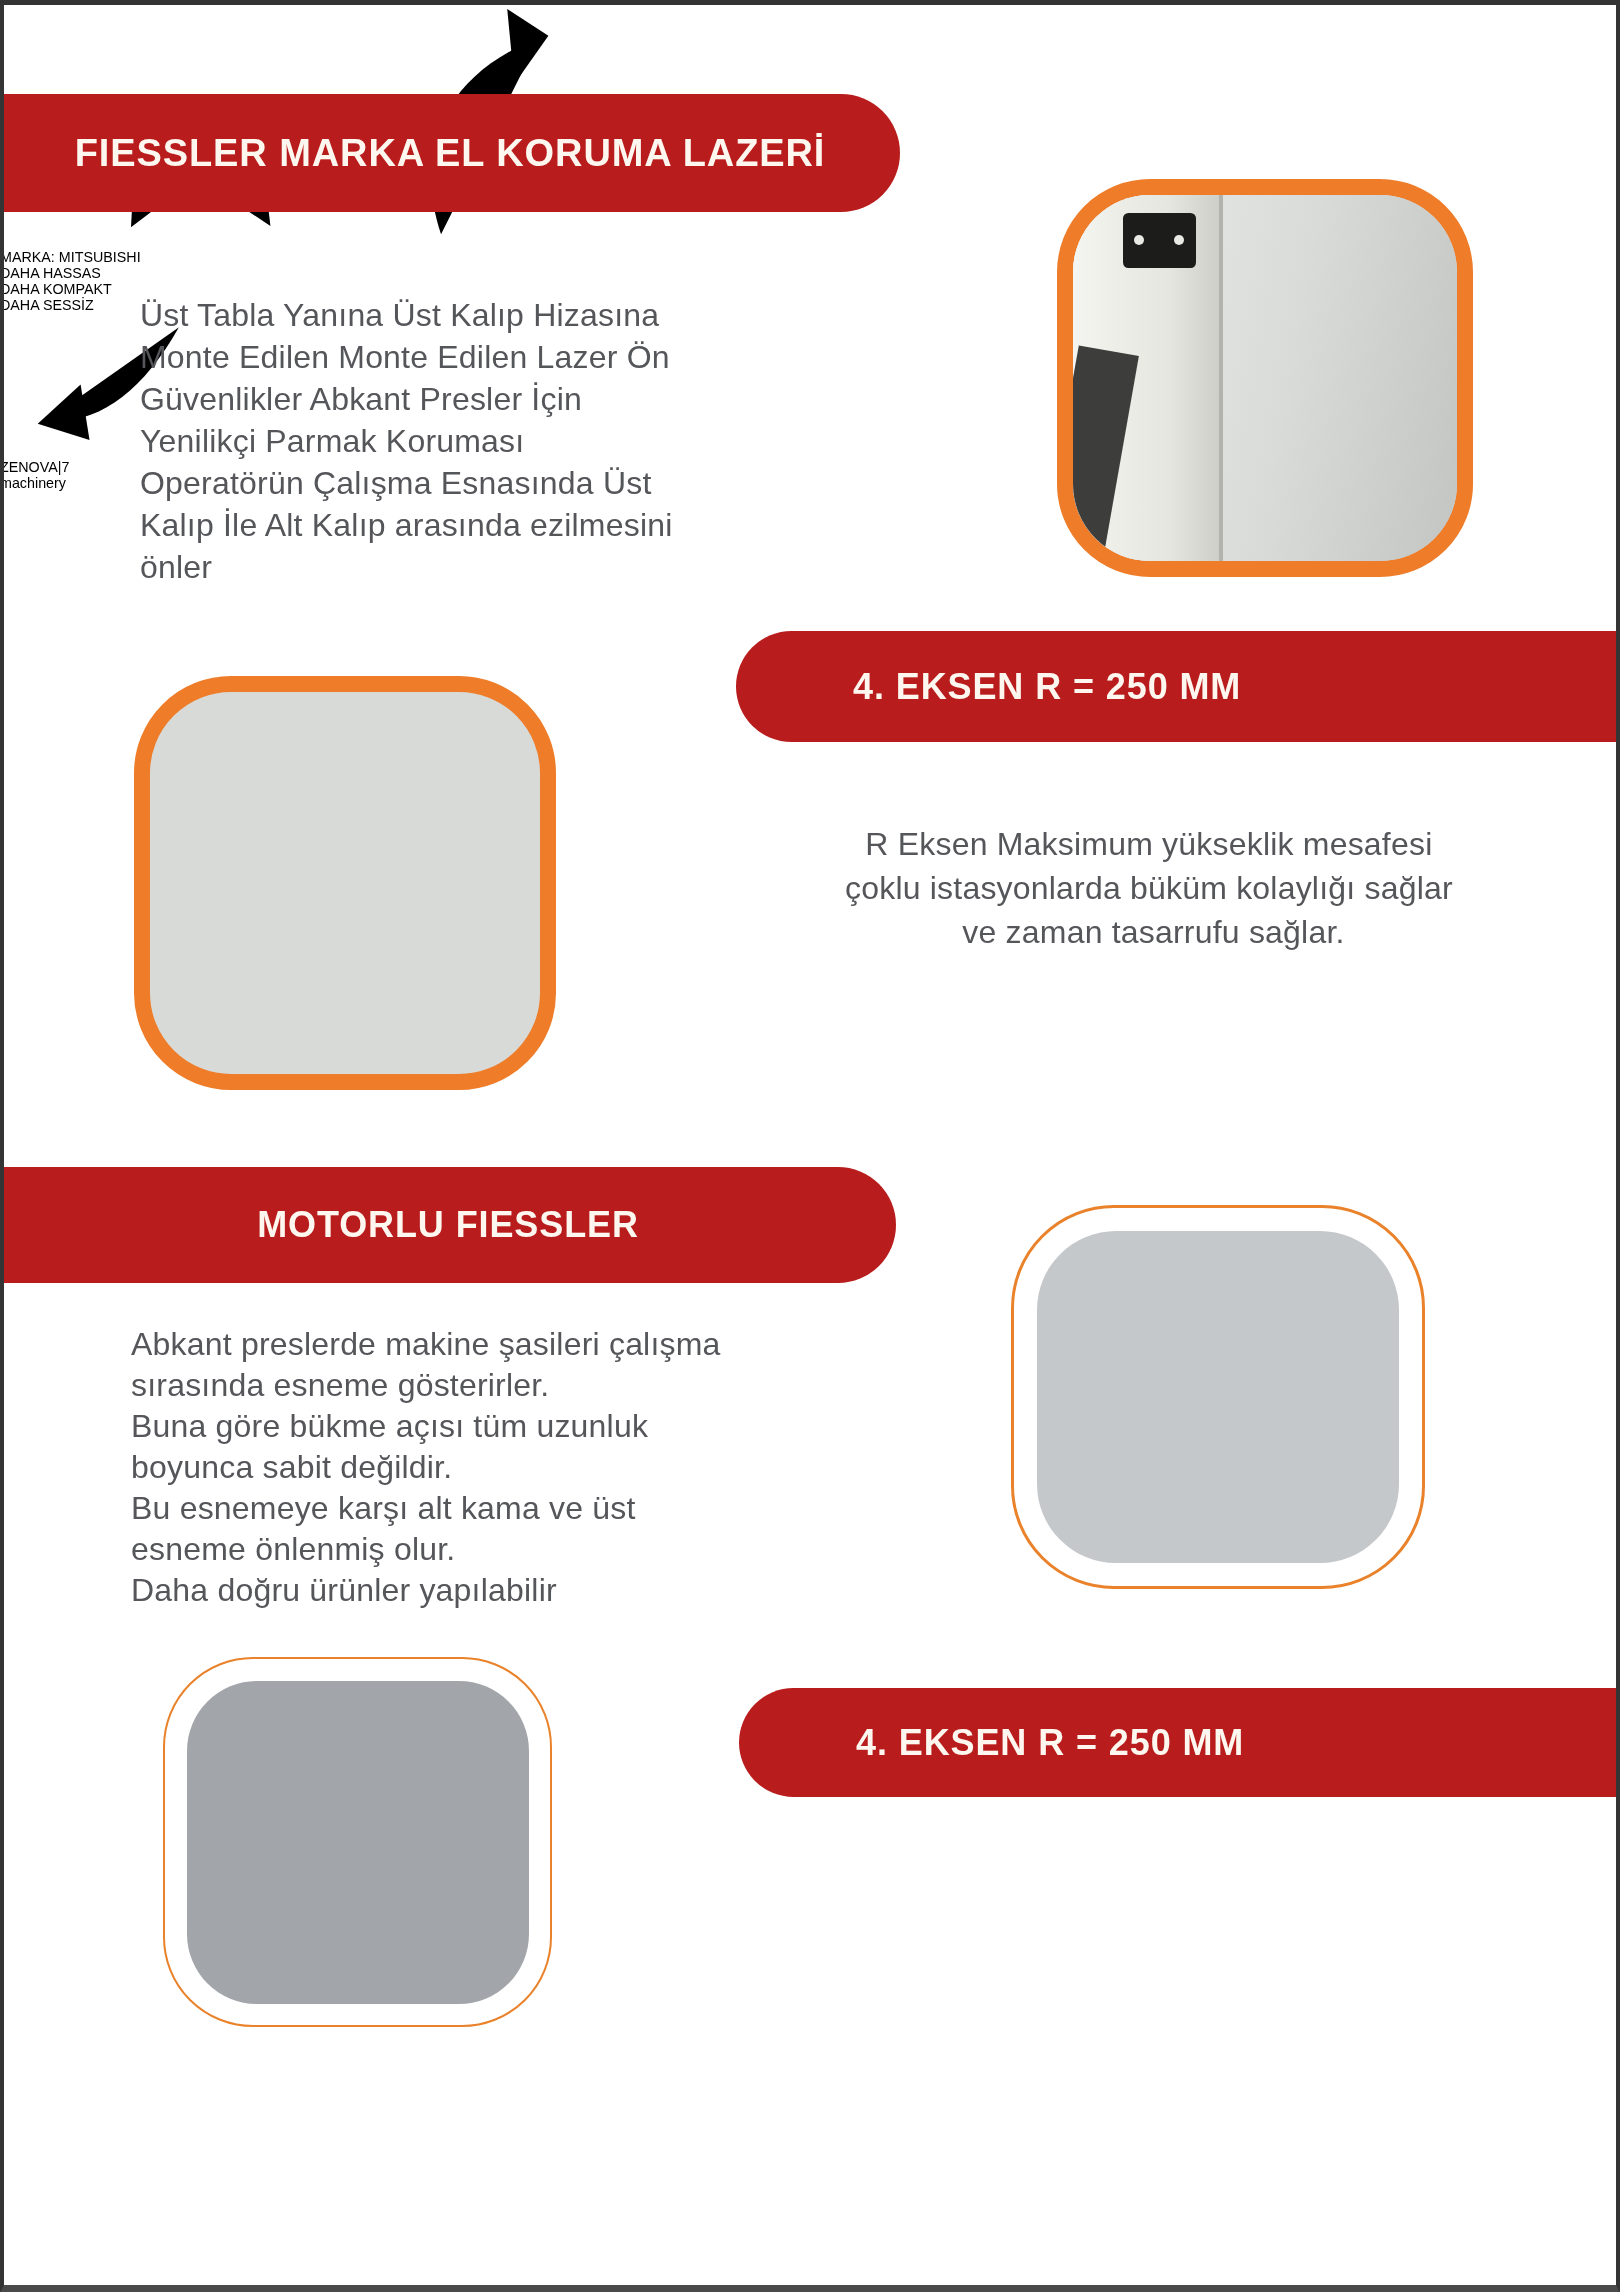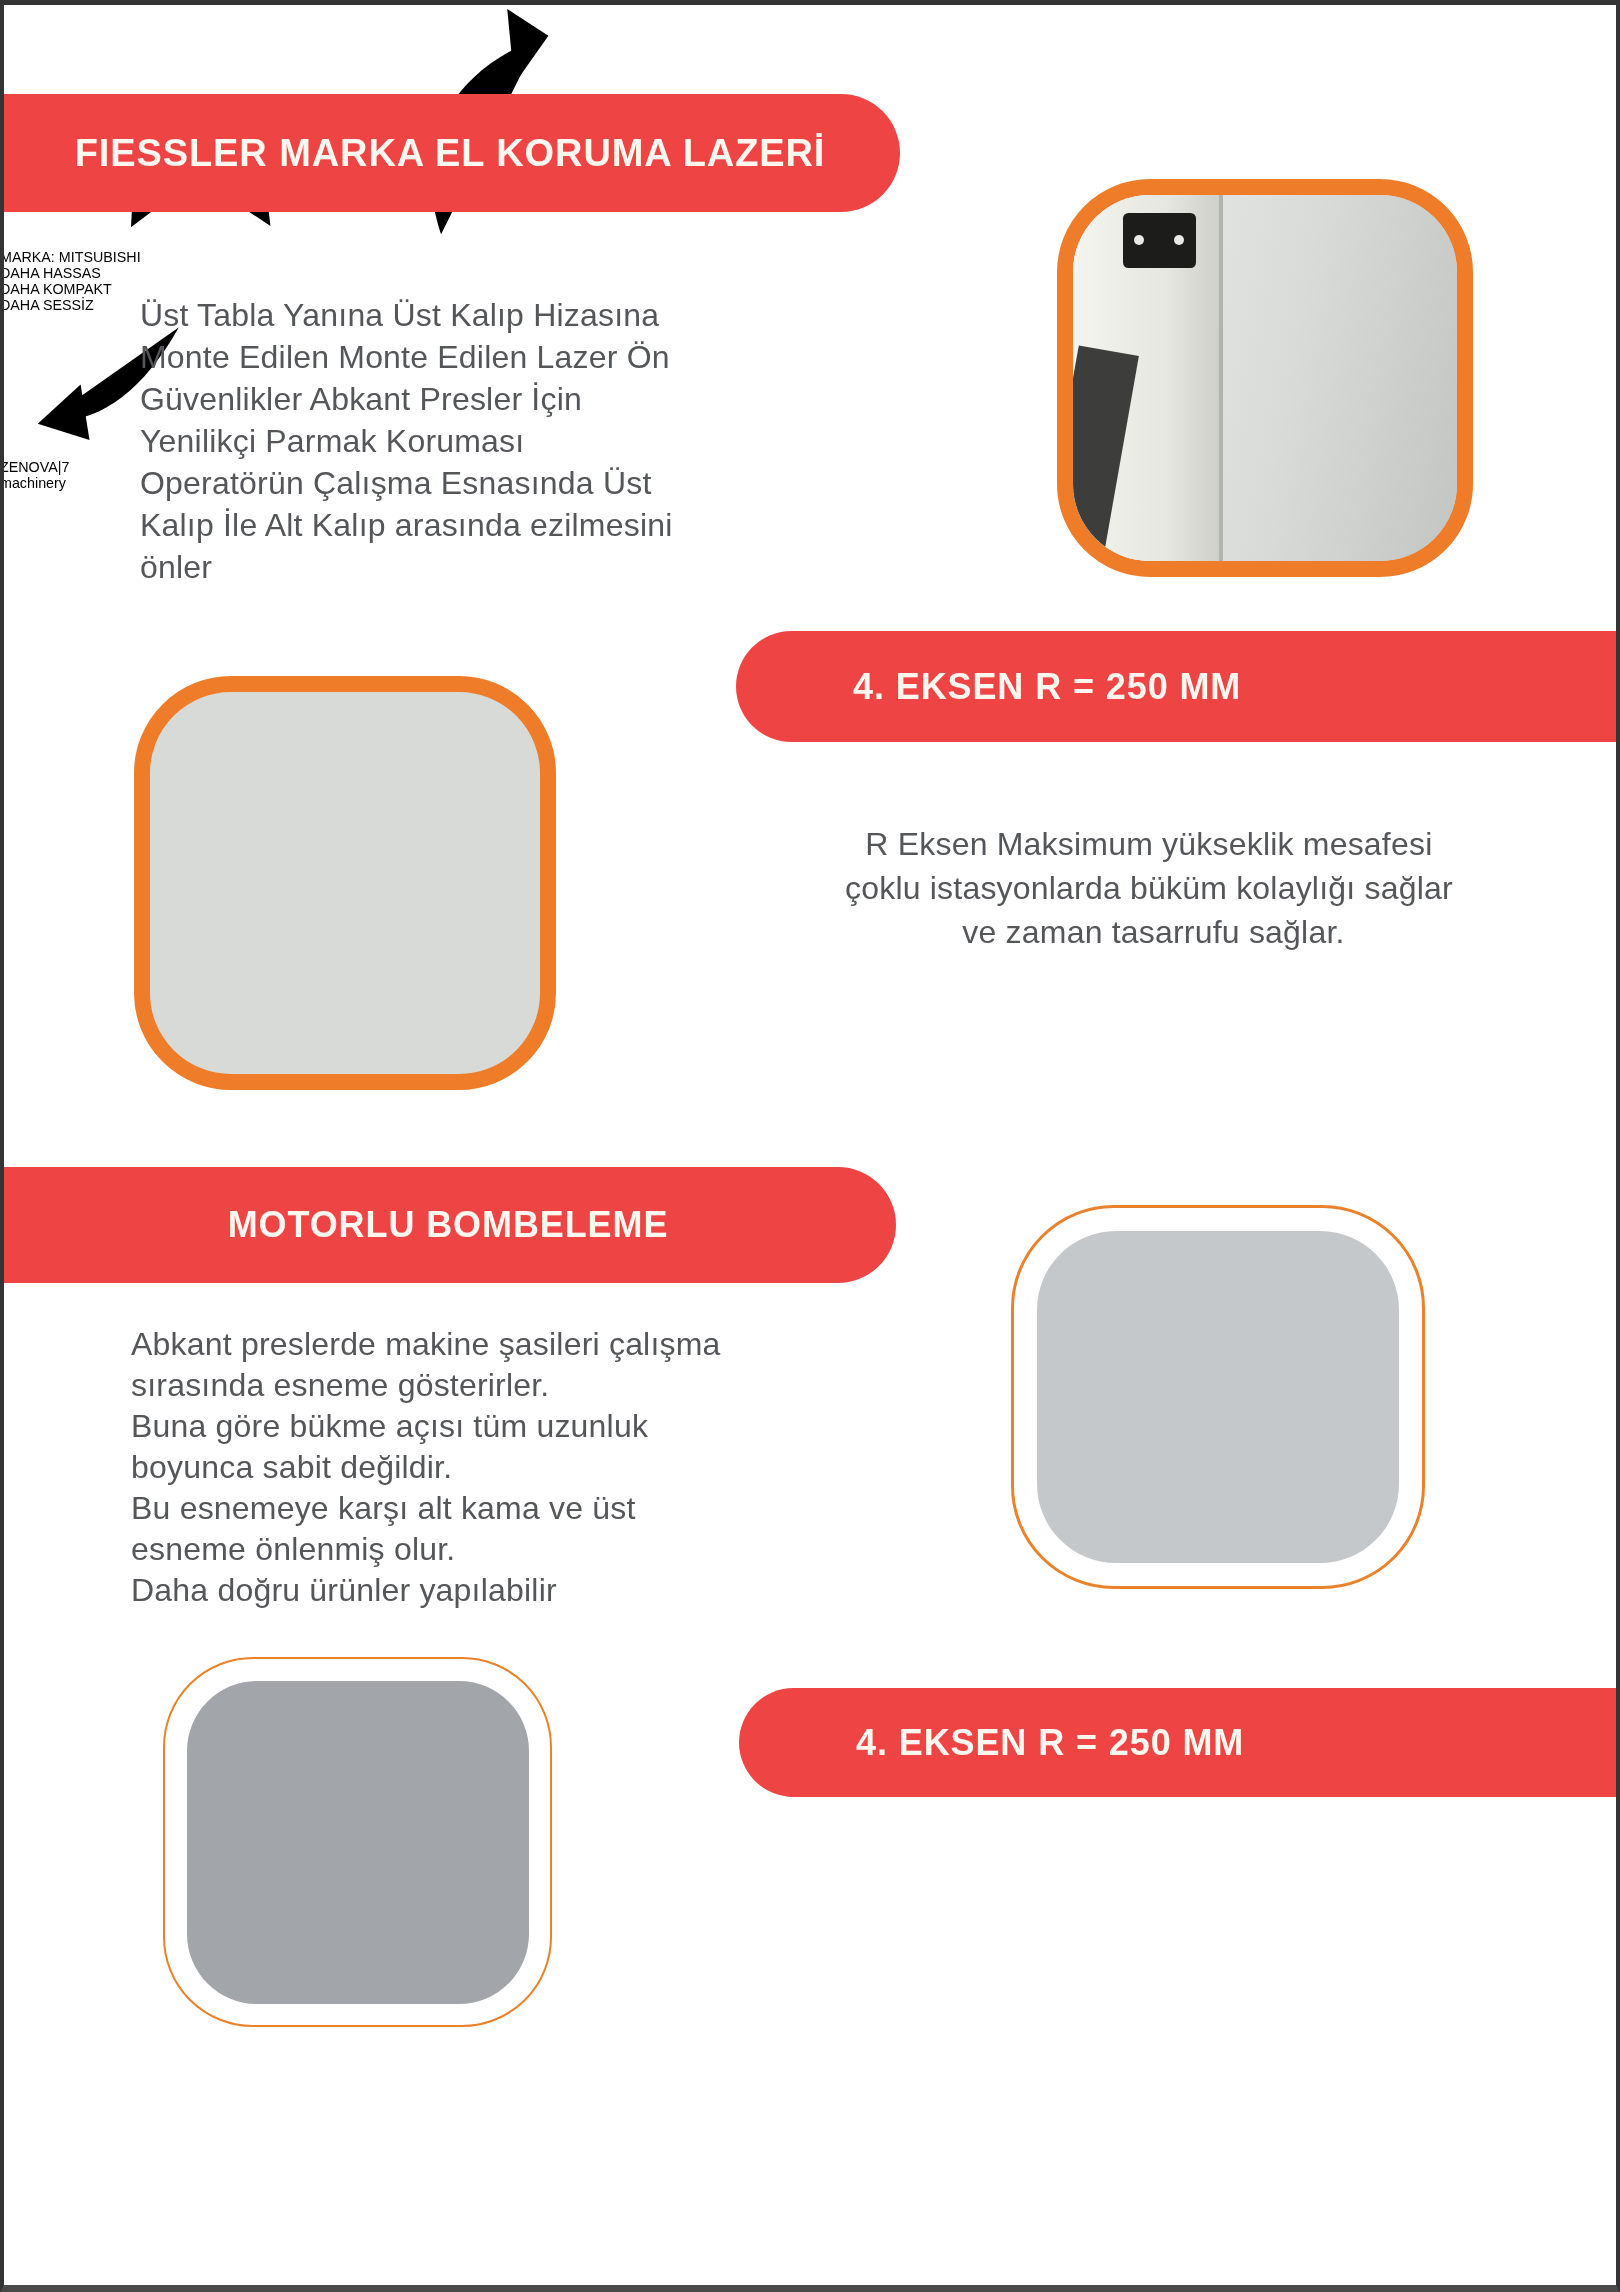--- a/index.html
+++ b/index.html
@@ -7,21 +7,21 @@
     width:1620px;height:2293px;position:relative;background:#ffffff;
     font-family:"Liberation Sans", sans-serif;overflow:hidden;
   }
   .page-border{
     position:absolute;inset:0;pointer-events:none;z-index:50;
     border-top:5.4px solid #343434;border-left:4.5px solid #343434;
     border-right:4.5px solid #343434;border-bottom:8px solid #4a4a4a;
   }
   
   .banner{
-    position:absolute;background:#ef4444;display:flex;align-items:center;z-index:5;
+    position:absolute;background:#b91c1c;display:flex;align-items:center;z-index:5;
     color:#FDF7EF;font-weight:bold;
   }
   .banner span{white-space:pre;}
   .banner-fiessler{left:0;top:94px;width:900px;height:118px;border-radius:0 59px 59px 0;justify-content:center;}
   .banner-fiessler span{font-size:38px;letter-spacing:0.9px;}
   .banner-eksen-top{left:736px;top:631px;right:0;height:111px;border-radius:56px 0 0 56px;}
   .banner-eksen-top span{font-size:36px;letter-spacing:0.9px;padding-left:117px;}
   .banner-motorlu{left:0;top:1167px;width:896px;height:116px;border-radius:0 58px 58px 0;justify-content:center;}
   .banner-motorlu span{font-size:36px;letter-spacing:0.9px;}
   .banner-eksen-bottom{left:739px;top:1688px;right:0;height:109px;border-radius:55px 0 0 55px;}
@@ -206,21 +206,21 @@
   </svg>
 
   <div class="para para-2">
     <div class="pline">R Eksen Maksimum yükseklik mesafesi</div>
     <div class="pline">çoklu istasyonlarda büküm kolaylığı sağlar</div>
     <div class="pline"> ve zaman tasarrufu sağlar.</div>
   </div>
 
   
   <div class="banner banner-motorlu">
-    <span>MOTORLU BOMBELEME</span>
+    <span>MOTORLU FIESSLER</span>
   </div>
 
   <div class="para para-3">
     <div class="pline">Abkant preslerde makine şasileri çalışma</div>
     <div class="pline">sırasında esneme gösterirler.</div>
     <div class="pline">Buna göre bükme açısı tüm uzunluk</div>
     <div class="pline">boyunca sabit değildir.</div>
     <div class="pline">Bu esnemeye karşı alt kama ve üst</div>
     <div class="pline">esneme önlenmiş olur.</div>
     <div class="pline">Daha doğru ürünler yapılabilir</div>

